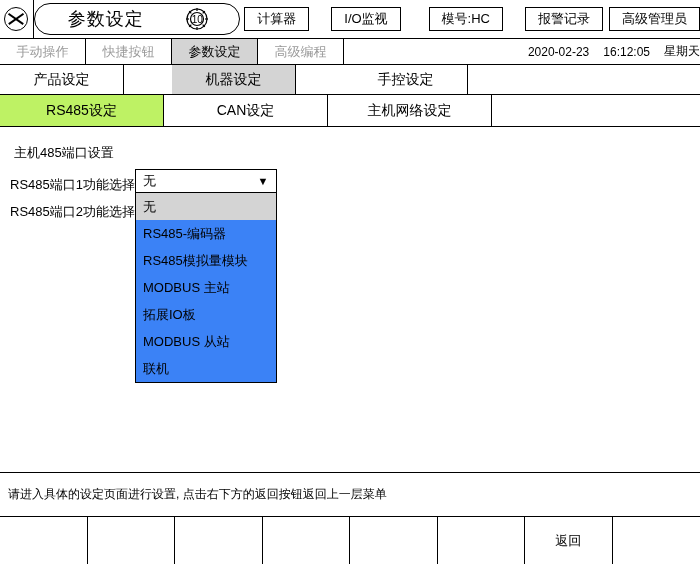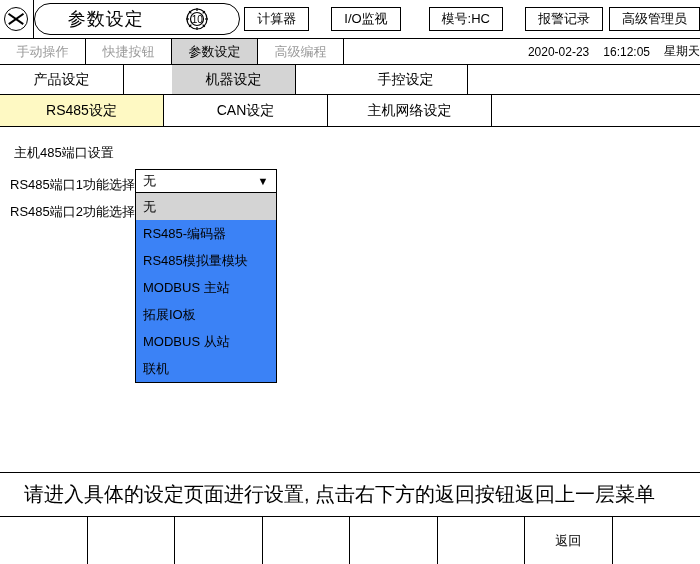--- a/index.html
+++ b/index.html
@@ -152,21 +152,21 @@
     border-bottom: 1px solid #000;
     display: flex;
   }
   .sub2-tab {
     width: 164px;
     border-right: 1px solid #000;
     display: flex; align-items: center; justify-content: center;
     font-size: 14px;
     background: #fff;
   }
-  .sub2-tab.active { background: #fef9c3; }
+  .sub2-tab.active { background: #bef264; }
 
   
   .content {
     position: absolute;
     left: 0; top: 127px;
     width: 700px; height: 345px;
   }
   .section-label {
     position: absolute;
     left: 14px; top: 17px;
@@ -223,22 +223,22 @@
   .statusbar {
     position: absolute;
     left: 0; top: 472px;
     width: 700px; height: 45px;
     border-top: 1px solid #000;
     border-bottom: 1px solid #000;
     display: flex;
     align-items: center;
   }
   .status-text {
-    padding-left: 24px;
-    font-size: 20px;
+    padding-left: 8px;
+    font-size: 12px;
   }
 
   
   .bottombar {
     position: absolute;
     left: 0; top: 517px;
     width: 700px; height: 47px;
     display: flex;
   }
   .bottom-cell {

